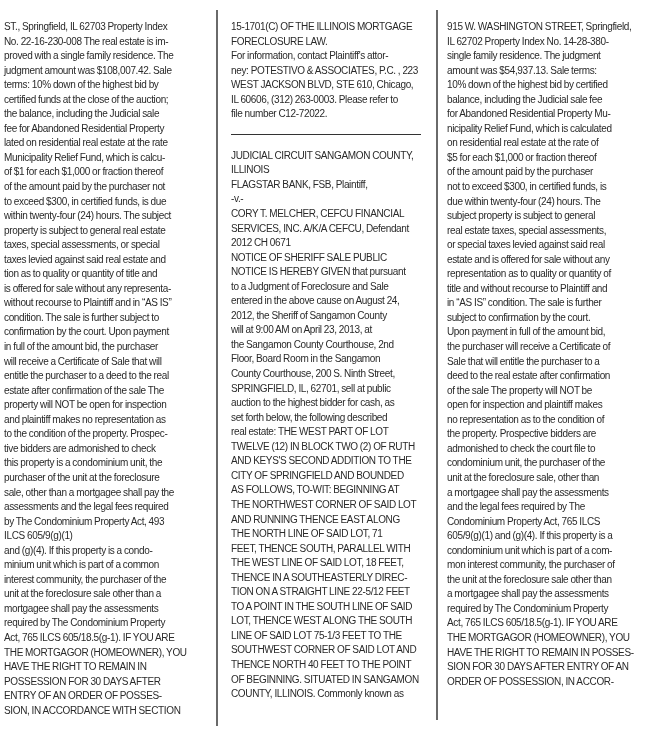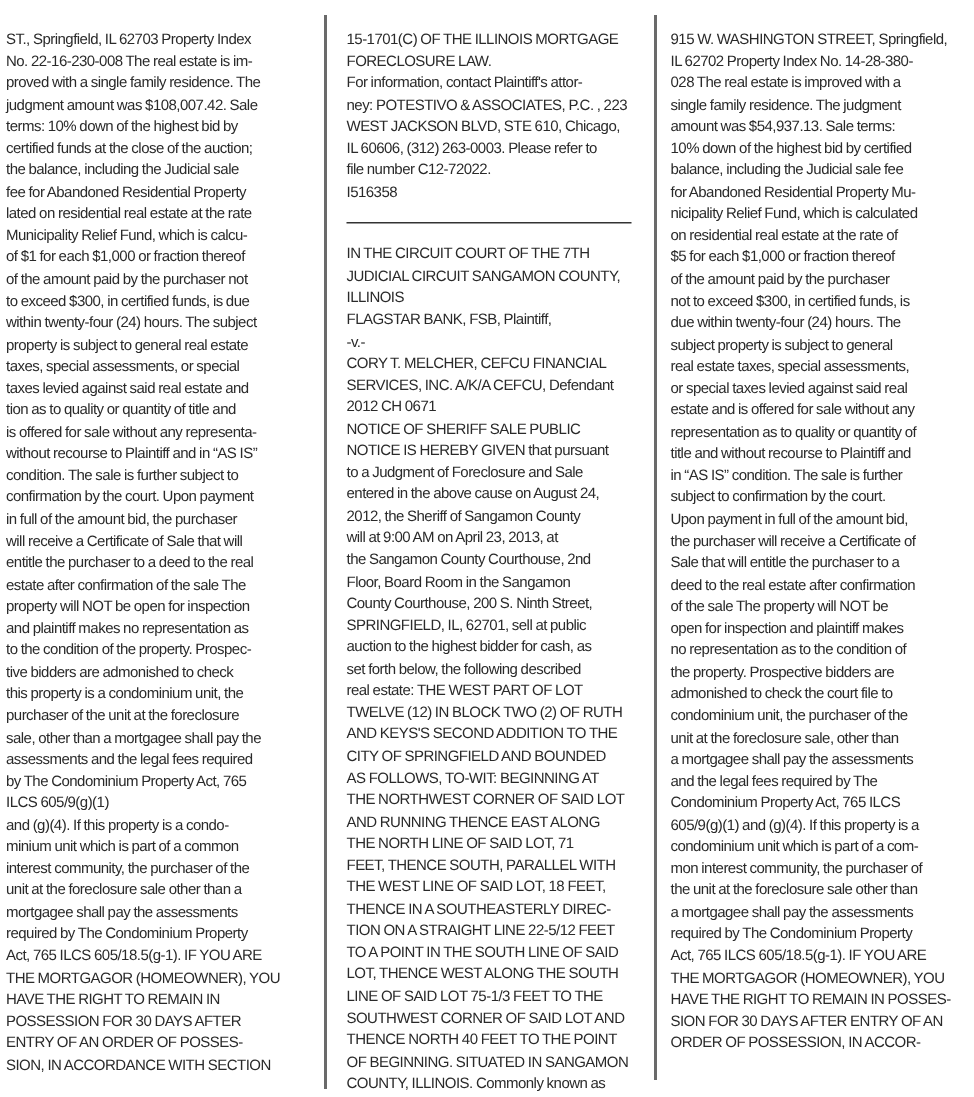--- a/index.html
+++ b/index.html
@@ -77,21 +77,21 @@
     <span class="line">entitle the purchaser to a deed to the real</span>
     <span class="line">estate after confirmation of the sale The</span>
     <span class="line">property will NOT be open for inspection</span>
     <span class="line">and plaintiff makes no representation as</span>
     <span class="line">to the condition of the property. Prospec-</span>
     <span class="line">tive bidders are admonished to check</span>
     <span class="line">this property is a condominium unit, the</span>
     <span class="line">purchaser of the unit at the foreclosure</span>
     <span class="line">sale, other than a mortgagee shall pay the</span>
     <span class="line">assessments and the legal fees required</span>
-    <span class="line">by The Condominium Property Act, 765</span>
+    <span class="line">by The Condominium Property Act, 493</span>
     <span class="line">ILCS 605/9(g)(1)</span>
     <span class="line">and (g)(4). If this property is a condo-</span>
     <span class="line">minium unit which is part of a common</span>
     <span class="line">interest community, the purchaser of the</span>
     <span class="line">unit at the foreclosure sale other than a</span>
     <span class="line">mortgagee shall pay the assessments</span>
     <span class="line">required by The Condominium Property</span>
     <span class="line">Act, 765 ILCS 605/18.5(g-1). IF YOU ARE</span>
     <span class="line">THE MORTGAGOR (HOMEOWNER), YOU</span>
     <span class="line">HAVE THE RIGHT TO REMAIN IN</span>
@@ -103,25 +103,23 @@
 
 <div class="col col-2">
   <div id="col2top">
       <span class="line">15-1701(C) OF THE ILLINOIS MORTGAGE</span>
       <span class="line">FORECLOSURE LAW.</span>
       <span class="line">For information, contact Plaintiff's attor-</span>
       <span class="line">ney: POTESTIVO &amp; ASSOCIATES, P.C. , 223</span>
       <span class="line">WEST JACKSON BLVD, STE 610, Chicago,</span>
       <span class="line">IL 60606, (312) 263-0003. Please refer to</span>
       <span class="line">file number C12-72022.</span>
-      <span class="line">I516358</span>
     </div>
   <span class="rule"></span>
   <div id="col2bottom">
-      <span class="line">IN THE CIRCUIT COURT OF THE 7TH</span>
       <span class="line">JUDICIAL CIRCUIT SANGAMON COUNTY,</span>
       <span class="line">ILLINOIS</span>
       <span class="line">FLAGSTAR BANK, FSB, Plaintiff,</span>
       <span class="line"> -v.-</span>
       <span class="line">CORY T. MELCHER, CEFCU FINANCIAL</span>
       <span class="line">SERVICES, INC. A/K/A CEFCU, Defendant</span>
       <span class="line">2012 CH 0671</span>
       <span class="line">NOTICE OF SHERIFF SALE PUBLIC</span>
       <span class="line">NOTICE IS HEREBY GIVEN that pursuant</span>
       <span class="line">to a Judgment of Foreclosure and Sale</span>
@@ -153,21 +151,20 @@
       <span class="line">THENCE NORTH 40 FEET TO THE POINT</span>
       <span class="line">OF BEGINNING. SITUATED IN SANGAMON</span>
       <span class="line">COUNTY, ILLINOIS. Commonly known as</span>
     </div>
 </div>
 <div class="divider divider-2"></div>
 
 <div class="col col-3" id="col3">
     <span class="line">915 W. WASHINGTON STREET, Springfield,</span>
     <span class="line">IL 62702 Property Index No. 14-28-380-</span>
-    <span class="line">028 The real estate is improved with a</span>
     <span class="line">single family residence. The judgment</span>
     <span class="line">amount was $54,937.13. Sale terms:</span>
     <span class="line">10% down of the highest bid by certified</span>
     <span class="line">balance, including the Judicial sale fee</span>
     <span class="line">for Abandoned Residential Property Mu-</span>
     <span class="line">nicipality Relief Fund, which is calculated</span>
     <span class="line">on residential real estate at the rate of</span>
     <span class="line">$5 for each $1,000 or fraction thereof</span>
     <span class="line">of the amount paid by the purchaser</span>
     <span class="line">not to exceed $300, in certified funds, is</span>

